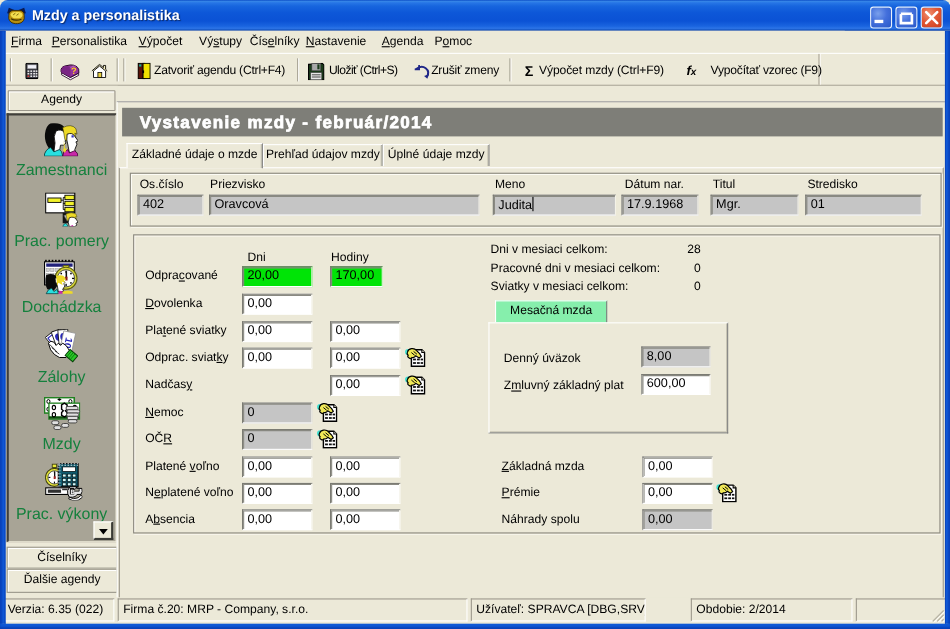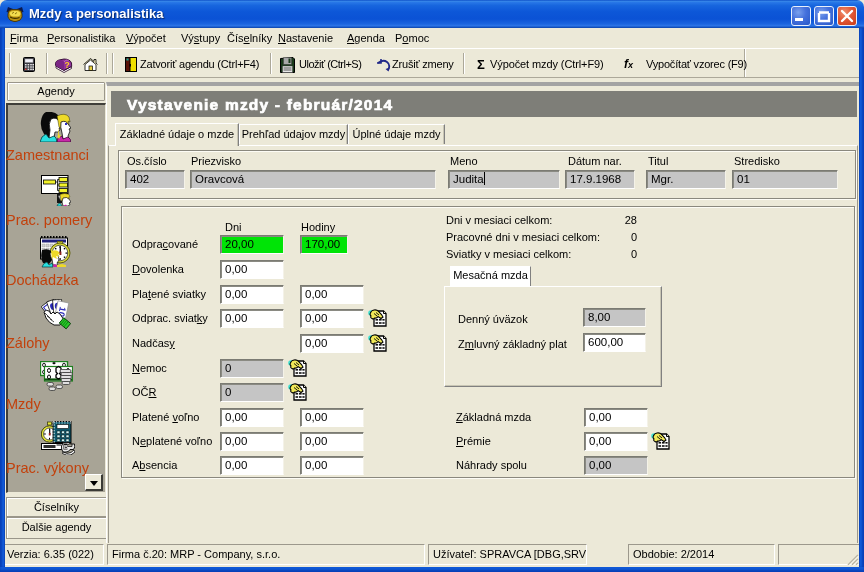--- a/index.html
+++ b/index.html
@@ -23,26 +23,26 @@
 #menubar span { position:absolute; top:4px; }
 
 #toolbar { position:absolute; left:5px; top:48px; width:854px; height:30px; background:#ECE9D8; border-top:1px solid #fff; border-bottom:1px solid #ACA899; }
 #tband { position:absolute; left:0; top:0; width:740px; height:28px; border-right:1px solid #ACA899; box-shadow:1px 0 0 #fff; }
 .tbtxt { position:absolute; top:9px; white-space:nowrap; }
 .tsep { position:absolute; top:4px; width:1px; height:21px; background:#ACA899; box-shadow:1px 0 0 #fff; }
 
 #sidebar { position:absolute; left:5px; top:78px; width:102px; height:465px; background:#ECE9D8; }
 #agendy-btn { position:absolute; left:2px; top:4px; width:98px; height:19px; background:#ECE9D8; border:1px solid #9a968a; border-radius:1px; text-align:center; line-height:17px; box-shadow:inset 1px 1px 0 #fff; }
 #iconpanel { position:absolute; left:1px; top:25px; width:100px; height:390px; background:#A8A496; border-top:2px solid #403F3A; border-left:2px solid #403F3A; border-right:1px solid #ECE9D8; border-bottom:1px solid #ECE9D8; }
-.sideitem { position:absolute; left:1px; width:100px; color:#c2410c; font-size:14.5px; }
+.sideitem { position:absolute; left:1px; width:100px; text-align:center; color:#15803d; font-size:14.5px; }
 #dropbtn { position:absolute; left:80px; top:396px; width:18px; height:17px; background:#ECE9D8; border-top:1px solid #fff; border-left:1px solid #fff; border-right:2px solid #3A3A35; border-bottom:2px solid #3A3A35; }
 #dropbtn:after { content:""; position:absolute; left:4px; top:6px; border:4px solid transparent; border-top:5px solid #000; }
 #ciselniky, #dalsie { position:absolute; left:1px; width:101px; height:20px; background:#ECE9D8; border:1px solid #9a968a; text-align:center; line-height:18px; box-shadow:inset 1px 1px 0 #fff; }
 
-#content { position:absolute; left:106px; top:82px; width:753px; height:465px; background:#ECE9D8; border-left:1px solid #fff; border-top:4px solid #a3a3a3; }
+#content { position:absolute; left:106px; top:92px; width:753px; height:465px; background:#ECE9D8; border-left:1px solid #fff; border-top:1px solid #a3a3a3; }
 #header { position:absolute; left:4px; top:5px; width:746px; height:26px; background:#7E7E78; color:#fff; font-weight:bold; font-size:15.5px; letter-spacing:1.2px; }
 #header span { position:absolute; left:16px; top:5px; -webkit-text-stroke:0.7px #fff; }
 .tab { position:absolute; top:38px; height:20px; background:#ECE9D8; border:1px solid #808080; border-top:1px solid #fff; border-left:1px solid #fff; border-bottom:none; text-align:center; white-space:nowrap; box-shadow:inset -1px 0 0 #c8c5b4; }
 .tab.active { top:37px; height:23px; z-index:2; }
 .gbox { position:absolute; border:1px solid #8a887e; box-shadow:inset 1px 1px 0 #fdfcf5, 1px 1px 0 #fdfcf5; }
 .tf { position:absolute; height:19px; background:#fff; border:1px solid #7B7B73; border-right-color:#f4f2e8; border-bottom-color:#fff; box-shadow:inset 1px 1px 0 #8a8a82; line-height:15px; font-size:11.5px; padding:1px 3px 0 4px; }
 .tf.num { text-align:left; }
 .tf.gray { background:#C5C5C5; }
 .tf.green { background:#00E406; }
 .lbl { position:absolute; white-space:nowrap; }
@@ -404,21 +404,21 @@
   <div class="tf num" style="left:113px;top:370px;width:64px">0,00</div>
   <div class="tf num" style="left:193px;top:370px;width:64px">0,00</div>
 
   <div class="lbl" style="left:339px;top:128px">Dni v mesiaci celkom:</div>
   <div class="lbl" style="left:480px;top:128px;width:50px;text-align:right">28</div>
   <div class="lbl" style="left:339px;top:145px">Pracovné dni v mesiaci celkom:</div>
   <div class="lbl" style="left:480px;top:145px;width:50px;text-align:right">0</div>
   <div class="lbl" style="left:339px;top:162px">Sviatky v mesiaci celkom:</div>
   <div class="lbl" style="left:480px;top:162px;width:50px;text-align:right">0</div>
 
-  <div class="abs" style="left:343px;top:180px;width:81px;height:20px;background:#ffffff;border:1px solid #808080;border-top-color:#fff;border-left-color:#fff;border-bottom:none;text-align:center;line-height:17px">Mesačná mzda</div>
+  <div class="abs" style="left:343px;top:180px;width:102px;height:20px;background:#86efac;border:1px solid #808080;border-top-color:#fff;border-left-color:#fff;border-bottom:none;text-align:center;line-height:17px">Mesačná mzda</div>
   <div class="abs" style="left:337px;top:200px;width:218px;height:101px;border:1px solid #808080;border-top-color:#fff;border-left-color:#fff;box-shadow:inset -1px -1px 0 #c8c5b4"></div>
   <div class="lbl" style="left:351px;top:227px">Denný úväzok</div>
   <div class="tf gray num" style="left:476px;top:222px;width:63px">8,00</div>
   <div class="lbl" style="left:351px;top:252px">Z<u>m</u>luvný základný plat</div>
   <div class="tf num" style="left:476px;top:247px;width:63px">600,00</div>
 
   <div class="lbl" style="left:349px;top:325px"><u>Z</u>ákladná mzda</div>
   <div class="tf num" style="left:477px;top:322px;width:64px">0,00</div>
   <div class="lbl" style="left:349px;top:349px"><u>P</u>rémie</div>
   <div class="tf num" style="left:477px;top:346px;width:64px">0,00</div>

